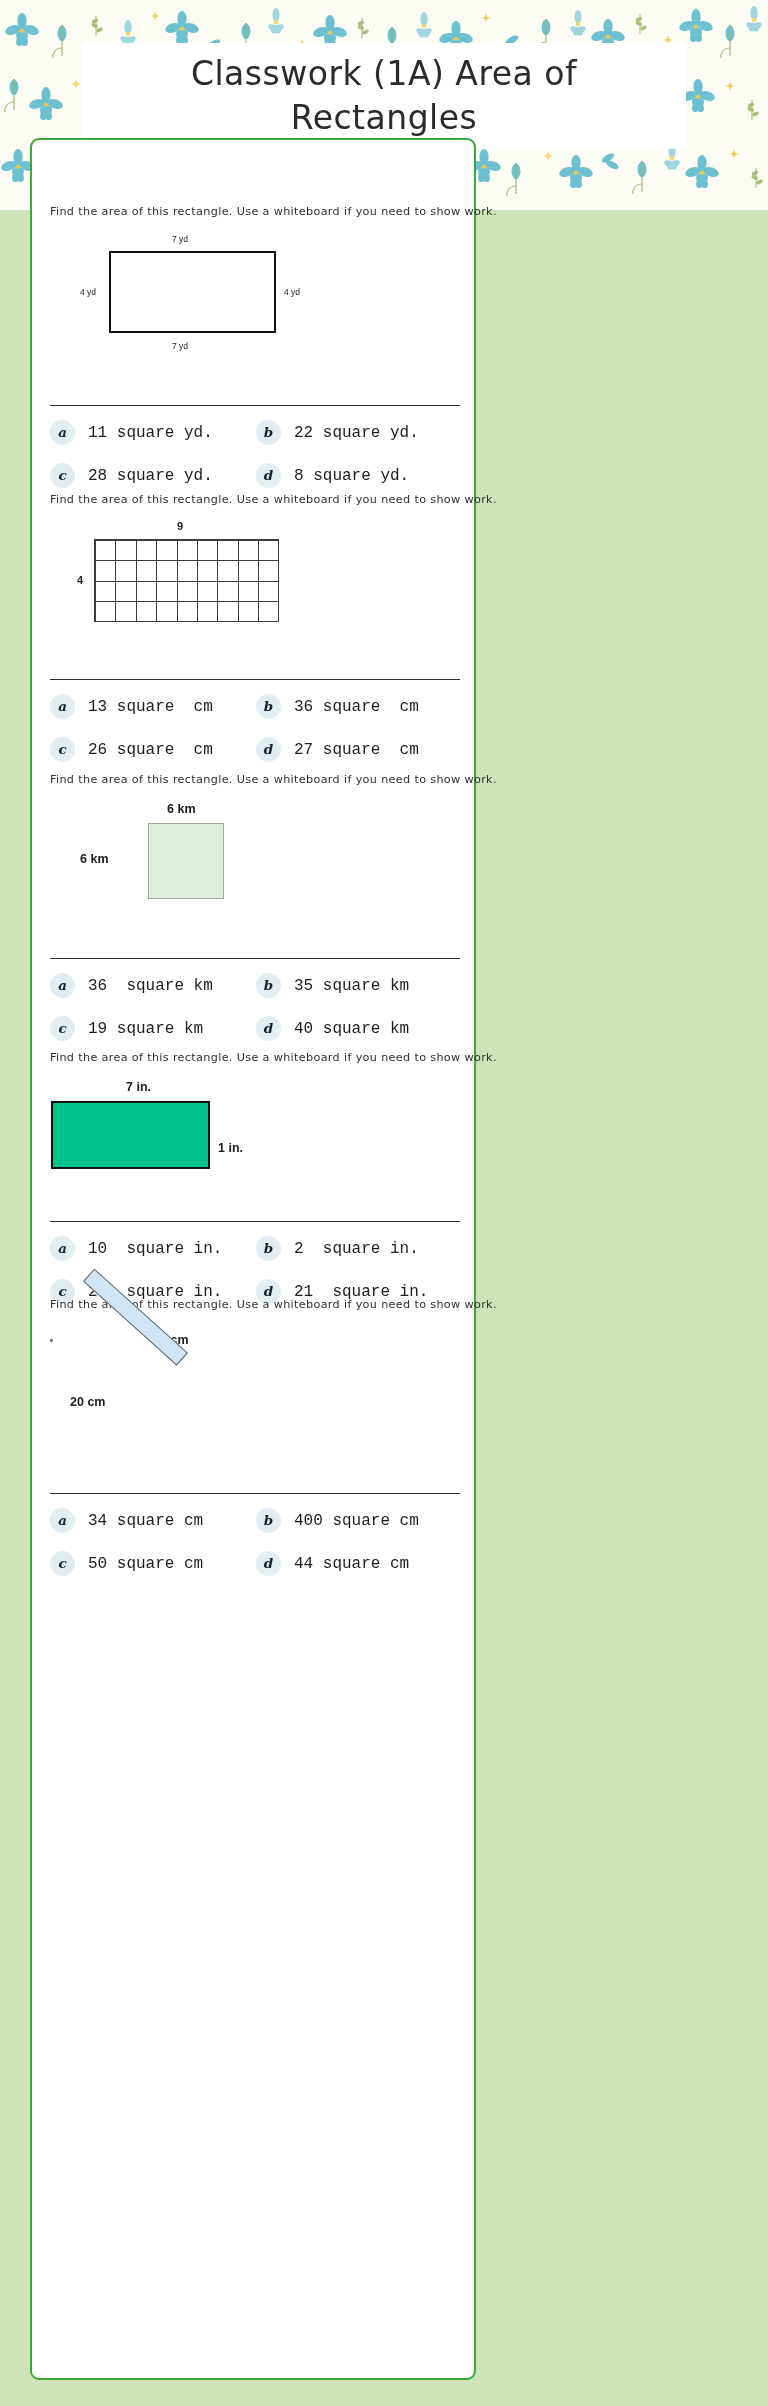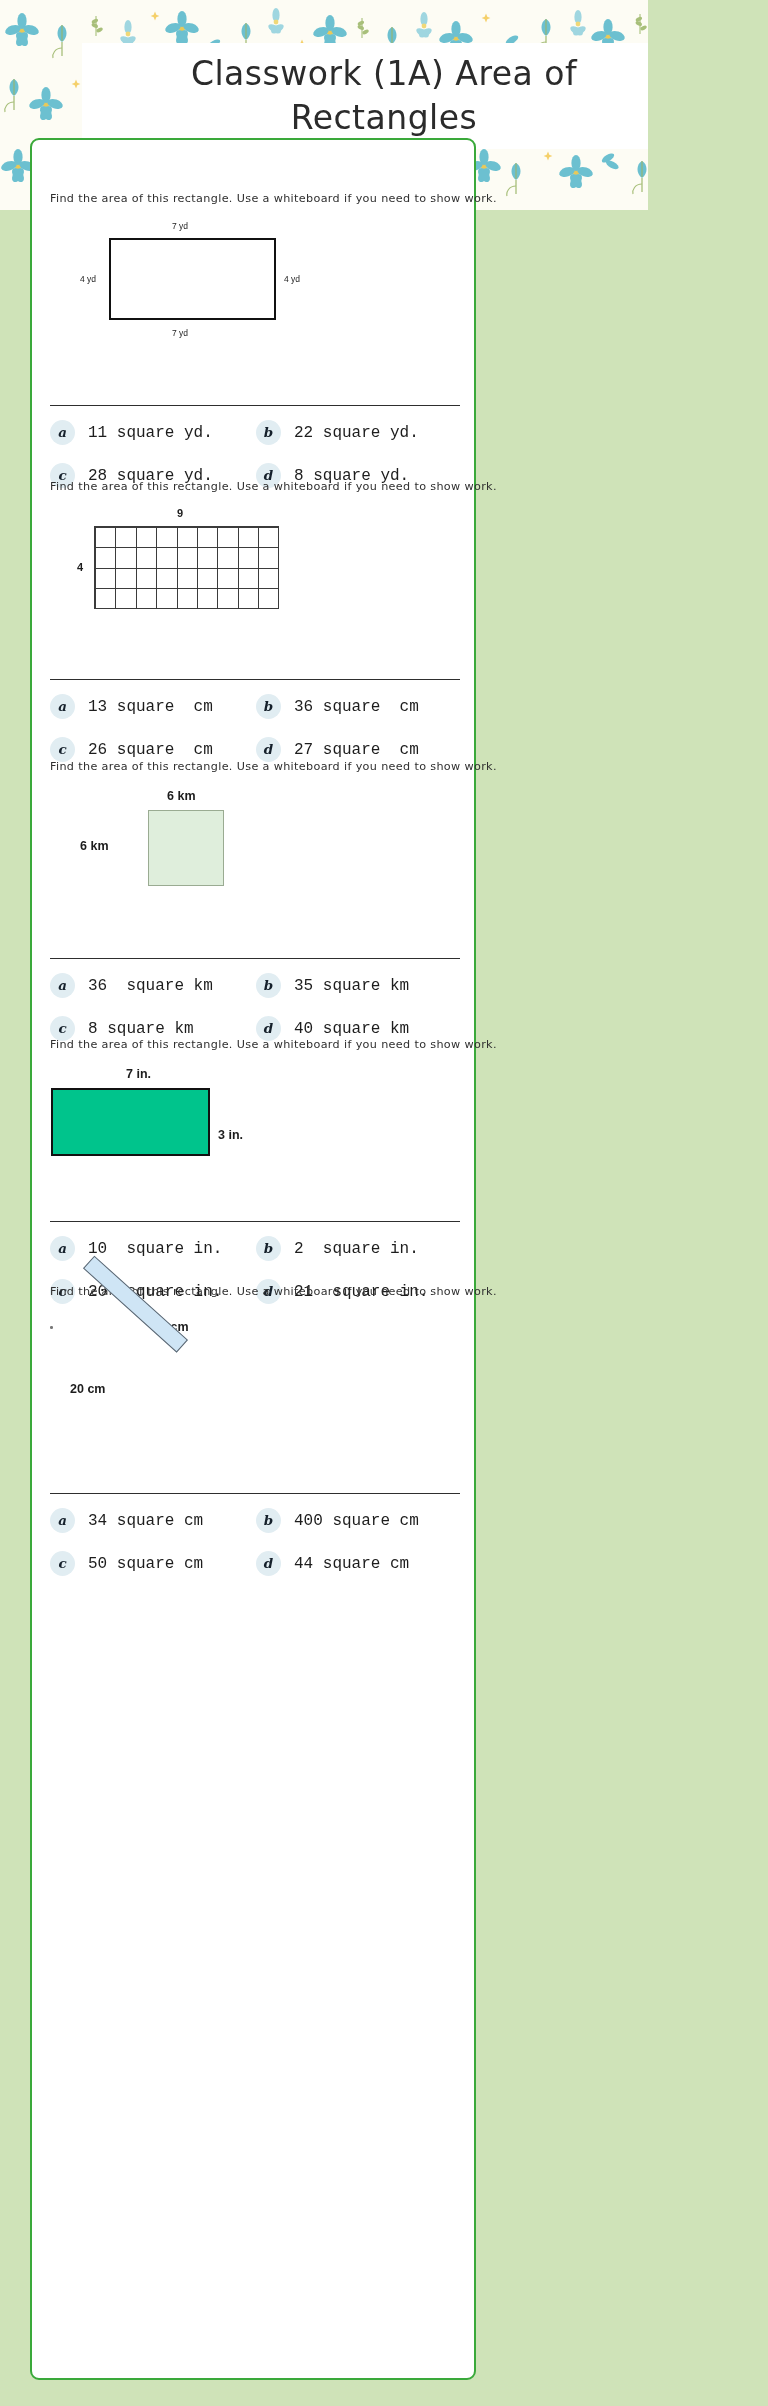--- a/index.html
+++ b/index.html
@@ -10,21 +10,21 @@
     background: #cfe3b8;
     font-family: "Liberation Sans", sans-serif;
     position: relative;
     overflow: hidden;
   }
 
   
   .header-band {
     position: absolute;
     top: 0; left: 0;
-    width: 648px;
+    width: 768px;
     height: 210px;
     background: #5eead4;
     overflow: hidden;
   }
   .floral-svg { position: absolute; top: 0; left: 0; }
 
   .title-card {
     position: absolute;
     top: 43px;
     left: 82px;
@@ -61,20 +61,21 @@
 
   .q-block { position: absolute; left: 0; width: 446px; }
 
   .q-prompt {
     font-family: "DejaVu Sans", sans-serif;
     font-size: 11.2px;
     color: #2f2f2f;
     letter-spacing: 0.35px;
     padding-left: 18px;
     white-space: nowrap;
+    margin-top: 13px;
   }
 
   
   .fig { position: relative; width: 446px; }
 
   .dim-label {
     position: absolute;
     font-family: "Liberation Sans", sans-serif;
     font-size: 8.5px;
     color: #1c1c1c;
@@ -392,36 +393,36 @@
       <div class="option">
         <span class="opt-badge">a</span>
         <span class="opt-text">36  square km</span>
       </div>
       <div class="option">
         <span class="opt-badge">b</span>
         <span class="opt-text">35 square km</span>
       </div>
       <div class="option">
         <span class="opt-badge">c</span>
-        <span class="opt-text">8 square km</span>
+        <span class="opt-text">19 square km</span>
       </div>
       <div class="option">
         <span class="opt-badge">d</span>
         <span class="opt-text">40 square km</span>
       </div>
     </div>
   </div>
 
   <div class="q-block" style="top:898px;">
     <div class="q-prompt">Find the area of this rectangle. Use a whiteboard if you need to show work.</div>
 
     <div class="fig" style="height:114px; margin-top:16px;">
       <div class="dim-label bold" style="left:94px; top:0px;">7 in.</div>
       <div class="rect-teal" style="left:19px; top:21px; width:159px; height:68px;"></div>
-      <div class="dim-label bold" style="left:186px; top:61px;">3 in.</div>
+      <div class="dim-label bold" style="left:186px; top:61px;">1 in.</div>
     </div>
 
     <div class="divider" style="top:183px;"></div>
 
     <div class="options" style="top:198px;">
       <div class="option">
         <span class="opt-badge">a</span>
         <span class="opt-text">10  square in.</span>
       </div>
       <div class="option">

